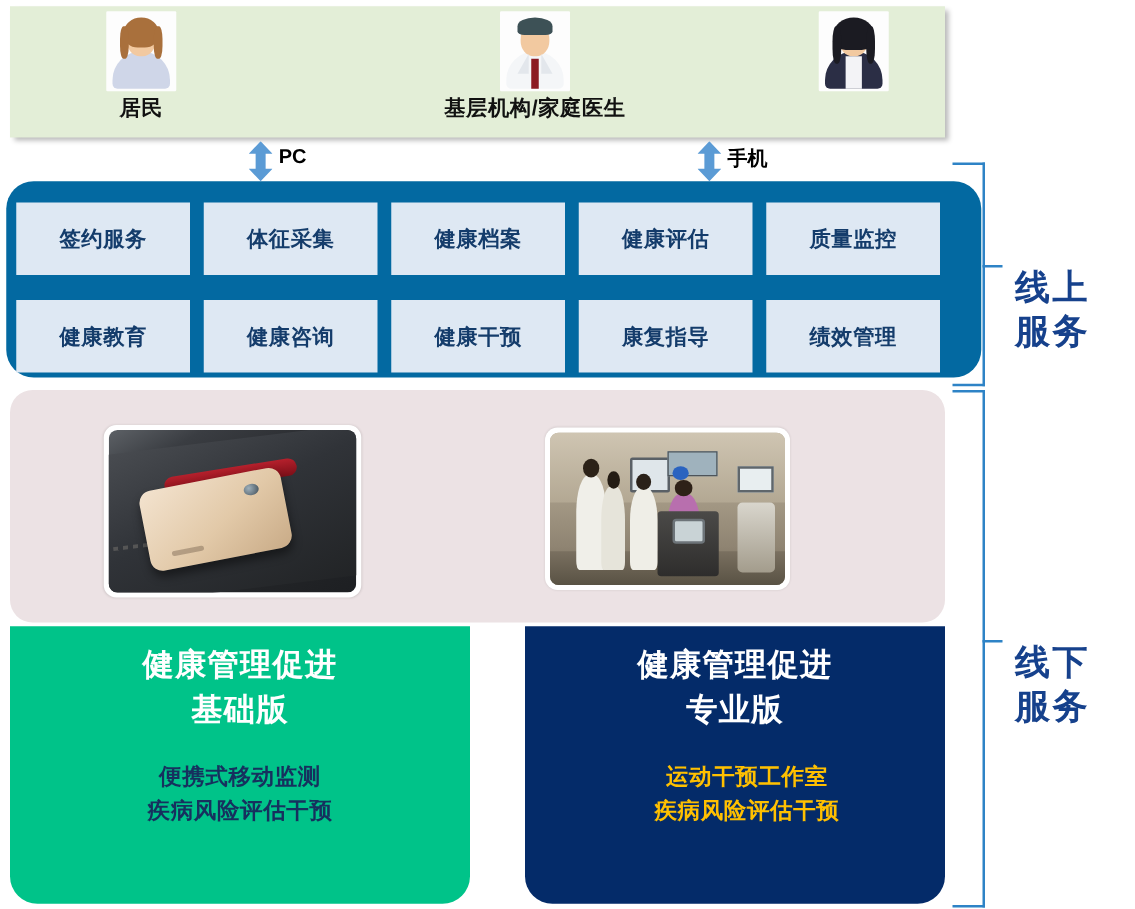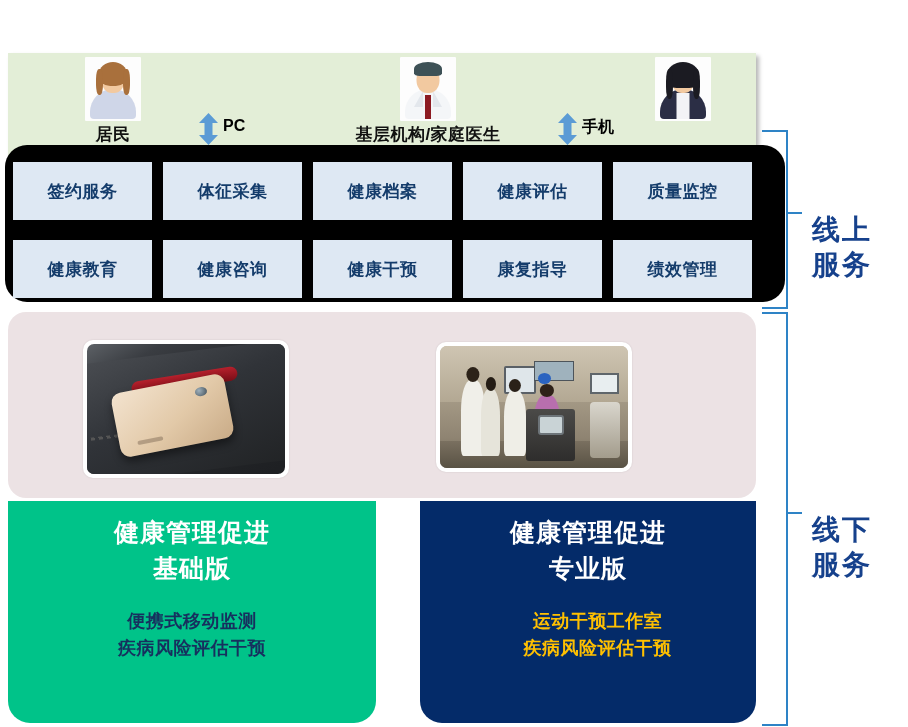--- a/index.html
+++ b/index.html
@@ -5,21 +5,20 @@
   html,body{margin:0;padding:0;background:#fff;}
   body{width:908px;height:727px;position:relative;overflow:hidden;
        font-family:"Liberation Sans","DejaVu Sans",sans-serif;}
   .abs{position:absolute;}
 
   
   #actors-panel{
     left:8px;top:5px;width:748px;height:105px;
     background:#e3eed7;
     box-shadow:3px 3px 4px rgba(0,0,0,.28);
-    margin-top:48px;
   }
   .actor{position:absolute;top:0;width:180px;height:105px;}
   .actor-figure{
     width:56px;height:64px;margin:4px auto 0;
     background:#fdfdfd;position:relative;border-radius:1px;
   }
   .actor-label{
     text-align:center;font-size:17px;font-weight:bold;color:#111;
     letter-spacing:.5px;margin-top:2px;
   }
@@ -53,21 +52,21 @@
                  width:13px;height:26px;background:#f3f3f6;z-index:3;}
 
   
   .arrow-group{position:absolute;top:113px;height:32px;}
   .dblarrow{position:absolute;left:0;top:0;width:19px;height:32px;}
   .arrow-label{position:absolute;left:24px;top:4px;font-size:16px;font-weight:bold;color:#000;white-space:nowrap;}
 
   
   #online-panel{
     left:5px;top:145px;width:780px;height:157px;
-    background:#000000;border-radius:22px;
+    background:#0369a1;border-radius:22px;
   }
   .tile{
     position:absolute;width:139px;height:58px;background:#dee8f3;
     display:flex;align-items:center;justify-content:center;
   }
   .tile-label{font-size:17px;font-weight:bold;color:#143c6b;letter-spacing:.5px;}
 
   
   #offline-panel{
     left:8px;top:312px;width:748px;height:186px;

